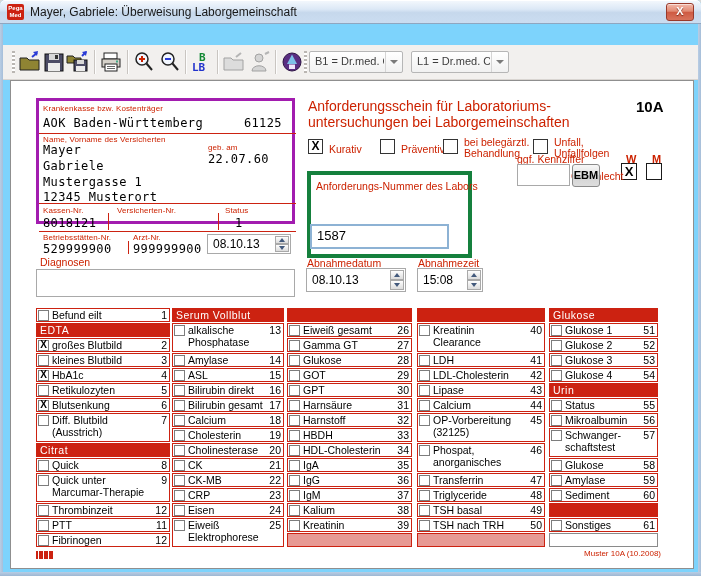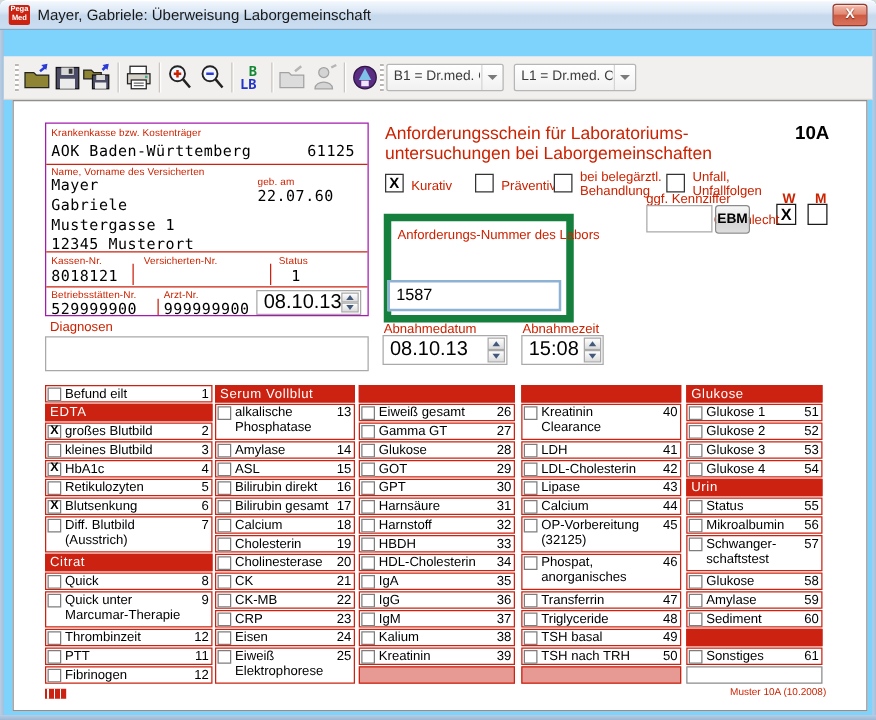--- a/index.html
+++ b/index.html
@@ -37,41 +37,41 @@
   .combo .dd{position:absolute;right:0;top:0;width:16px;height:20px;border-left:1px solid #d5d5d5}
   .combo .dd i{position:absolute;left:4px;top:8px;width:0;height:0;
     border-left:4px solid transparent;border-right:4px solid transparent;border-top:4px solid #7a7a7a}
   
   .panel{position:absolute;left:10px;top:80px;width:684px;height:489px;background:#fff;
     border:1px solid #8f8f8f;box-sizing:border-box}
   .rl{position:absolute;font-size:8px;color:#cc2200;white-space:nowrap;letter-spacing:.1px}
   .rl2{position:absolute;font-size:10.5px;color:#cc2200;white-space:nowrap}
   .mono{position:absolute;font-family:"DejaVu Sans Mono",monospace;font-size:12px;color:#000;
     white-space:nowrap;letter-spacing:.4px}
-  .pbox{position:absolute;left:36px;top:98px;width:259px;height:155px;border:1px solid #a21caf;box-sizing:border-box}
+  .pbox{position:absolute;left:36px;top:98px;width:259px;height:126px;border:3px solid #a21caf;box-sizing:border-box}
   .hline{position:absolute;left:0;width:257px;height:1px;background:#cc2211}
   .vline{position:absolute;width:1px;background:#cc2211}
   .ftitle{position:absolute;left:308px;font-size:14px;color:#cc2200;white-space:nowrap}
   .formcode{position:absolute;left:636px;top:98px;font-size:15px;font-weight:bold;color:#000}
   .hcb{position:absolute;width:15px;height:15px;border:1px solid #333;background:#fff;text-align:center;
     font:bold 12px/13px "Liberation Sans",sans-serif;box-sizing:border-box;color:#000}
   .hcb2{position:absolute;width:16px;height:17px;border:1px solid #1a1a1a;background:#fff;text-align:center;
     font:bold 13px/15px "Liberation Sans",sans-serif;box-sizing:border-box;color:#000}
   .wm{position:absolute;font-size:11px;font-weight:bold;color:#cc2200}
   .btn{position:absolute;background:linear-gradient(#f7f7f7,#e4e4e4 45%,#d3d3d3 50%,#dddddd);
     border:1px solid #8a8a8a;border-radius:3px;font:bold 11px/21px "Liberation Sans",sans-serif;
     text-align:center;box-sizing:border-box;color:#000;z-index:3}
   .gesch{position:absolute;left:571px;top:170px;font-size:10.5px;color:#cc2200;z-index:1;white-space:nowrap}
   .kz-input{position:absolute;left:517px;top:164px;width:53px;height:22px;border:1px solid #a9a9a9;
     background:#fff;box-sizing:border-box}
-  .redbox{position:absolute;left:307px;top:171px;width:152px;height:87px;border:6px solid #15803d;box-sizing:border-box}
+  .redbox{position:absolute;left:307px;top:171px;width:165px;height:87px;border:4px solid #15803d;box-sizing:border-box}
   .req-input{position:absolute;left:310px;top:224px;width:139px;height:25px;border:2px solid #8db2d4;
     background:#fff;box-sizing:border-box;font-size:13px;line-height:20px;padding-left:5px;color:#000}
   .spinbox{position:absolute;border:1px solid #a9a9a9;background:#fff;box-sizing:border-box}
-  .spinbox .val{position:absolute;left:5px;top:50%;transform:translateY(-50%);font-size:16px;color:#000;white-space:nowrap}
+  .spinbox .val{position:absolute;left:5px;top:50%;transform:translateY(-50%);font-size:12px;color:#000;white-space:nowrap}
   .spinner{position:absolute;right:1px;top:1px;bottom:1px;width:14px}
   .sbtn{position:absolute;left:0;width:14px;border:1px solid #a9a9a9;background:linear-gradient(#fefefe,#dcdcdc);box-sizing:border-box}
   .sbtn.up{top:0;height:50%}
   .sbtn.dn{bottom:0;height:50%}
   .tri-u{position:absolute;left:50%;top:50%;transform:translate(-50%,-50%);width:0;height:0;
     border-left:3px solid transparent;border-right:3px solid transparent;border-bottom:4px solid #42597c}
   .tri-d{position:absolute;left:50%;top:50%;transform:translate(-50%,-50%);width:0;height:0;
     border-left:3px solid transparent;border-right:3px solid transparent;border-top:4px solid #42597c}
   .tarea{position:absolute;left:36px;top:269px;width:259px;height:28px;border:1px solid #a9a9a9;
     background:#fff;box-sizing:border-box}

